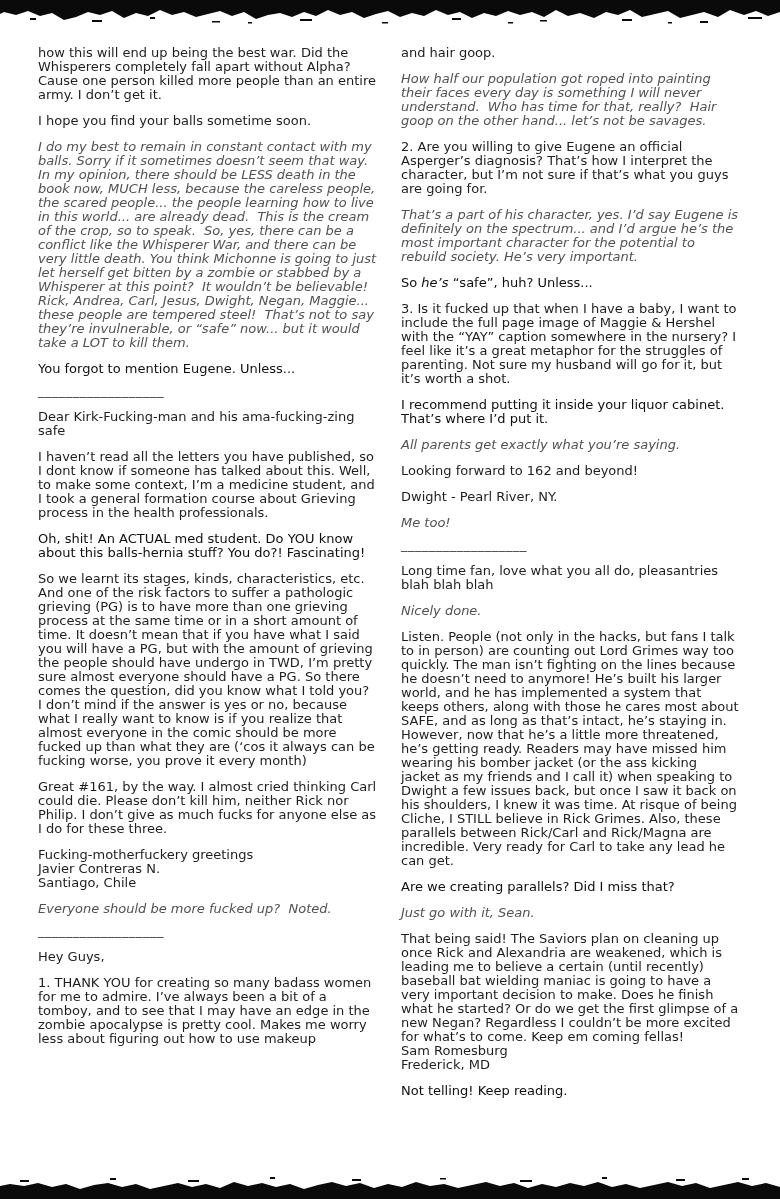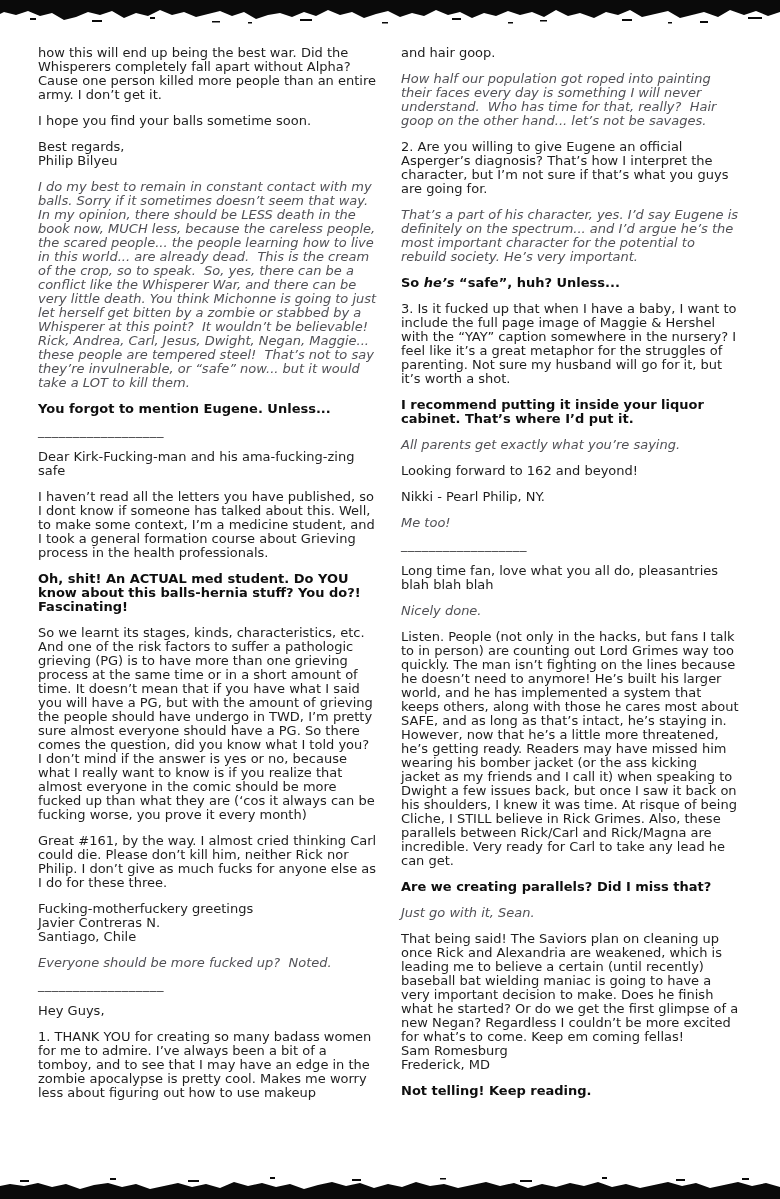--- a/index.html
+++ b/index.html
@@ -18,21 +18,21 @@
     position:absolute;top:46px;left:38px;width:702px;
     display:flex;gap:24px;align-items:flex-start;
   }
   .col{width:339px;}
   .blk{
     margin:0 0 12px 0;
     font-size:13px;line-height:14px;color:var(--ink);
     white-space:pre-wrap;word-spacing:0;
   }
   .blk.reply{color:var(--reply);font-weight:normal;font-style:italic;}
-  .blk.reply-bold{color:var(--bold-ink);font-weight:bold;}
+  .blk.reply-bold{color:var(--bold-ink);font-weight:normal;}
   .blk.reply-bold .seg-italic{font-style:italic;}
   .blk.divider{color:#3c3c3e;font-weight:normal;letter-spacing:0.5px;margin-top:-4px;}
 </style>
 </head>
 <body>
 
 <div class="page">
 
   <div class="border-top">
     <svg viewBox="0 0 780 26" preserveAspectRatio="none">
@@ -53,22 +53,20 @@
         <rect x="508" y="22" width="5" height="1.5"></rect>
           <rect x="668" y="22" width="4" height="1.5"></rect>
       </g>
     </svg>
   </div>
 
   <main class="columns">
     <section class="col">
         <p class="blk normal">how this will end up being the best war. Did the Whisperers completely fall apart without Alpha? Cause one person killed more people than an entire army. I don’t get it.</p>
         <p class="blk normal">I hope you find your balls sometime soon.</p>
-        <p class="blk normal">Best regards,
-Philip Bilyeu</p>
         <p class="blk reply">I do my best to remain in constant contact with my balls. Sorry if it sometimes doesn’t seem that way.  In my opinion, there should be LESS death in the book now, MUCH less, because the careless people, the scared people... the people learning how to live in this world... are already dead.  This is the cream of the crop, so to speak.  So, yes, there can be a conflict like the Whisperer War, and there can be very little death. You think Michonne is going to just let herself get bitten by a zombie or stabbed by a Whisperer at this point?  It wouldn’t be believable!  Rick, Andrea, Carl, Jesus, Dwight, Negan, Maggie... these people are tempered steel!  That’s not to say they’re invulnerable, or “safe” now... but it would take a LOT to kill them.</p>
         <p class="blk reply-bold">You forgot to mention Eugene. Unless...</p>
         <p class="blk divider">__________________</p>
         <p class="blk normal">Dear Kirk-Fucking-man and his ama-fucking-zing safe</p>
         <p class="blk normal">I haven’t read all the letters you have published, so I dont know if someone has talked about this. Well, to make some context, I’m a medicine student, and I took a general formation course about Grieving process in the health professionals.</p>
         <p class="blk reply-bold">Oh, shit! An ACTUAL med student. Do YOU know about this balls-hernia stuff? You do?! Fascinating!</p>
         <p class="blk normal">So we learnt its stages, kinds, characteristics, etc. And one of the risk factors to suffer a pathologic grieving (PG) is to have more than one grieving process at the same time or in a short amount of time. It doesn’t mean that if you have what I said you will have a PG, but with the amount of grieving the people should have undergo in TWD, I’m pretty sure almost everyone should have a PG. So there comes the question, did you know what I told you? I don’t mind if the answer is yes or no, because what I really want to know is if you realize that almost everyone in the comic should be more fucked up than what they are (‘cos it always can be fucking worse, you prove it every month)</p>
         <p class="blk normal">Great #161, by the way. I almost cried thinking Carl could die. Please don’t kill him, neither Rick nor Philip. I don’t give as much fucks for anyone else as I do for these three.</p>
         <p class="blk normal">Fucking-motherfuckery greetings
 Javier Contreras N.
@@ -81,21 +79,21 @@
     <section class="col">
         <p class="blk normal">and hair goop.</p>
         <p class="blk reply">How half our population got roped into painting their faces every day is something I will never understand.  Who has time for that, really?  Hair goop on the other hand... let’s not be savages.</p>
         <p class="blk normal">2. Are you willing to give Eugene an official Asperger’s diagnosis? That’s how I interpret the character, but I’m not sure if that’s what you guys are going for.</p>
         <p class="blk reply">That’s a part of his character, yes. I’d say Eugene is definitely on the spectrum... and I’d argue he’s the most important character for the potential to rebuild society. He’s very important.</p>
         <p class="blk reply-bold"><span>So </span><span class="seg-italic">he’s</span><span> “safe”, huh? Unless...</span></p>
         <p class="blk normal">3. Is it fucked up that when I have a baby, I want to include the full page image of Maggie &amp; Hershel with the “YAY” caption somewhere in the nursery? I feel like it’s a great metaphor for the struggles of parenting. Not sure my husband will go for it, but it’s worth a shot.</p>
         <p class="blk reply-bold">I recommend putting it inside your liquor cabinet. That’s where I’d put it.</p>
         <p class="blk reply">All parents get exactly what you’re saying.</p>
         <p class="blk normal">Looking forward to 162 and beyond!</p>
-        <p class="blk normal">Nikki - Pearl Philip, NY.</p>
+        <p class="blk normal">Dwight - Pearl River, NY.</p>
         <p class="blk reply">Me too!</p>
         <p class="blk divider">__________________</p>
         <p class="blk normal">Long time fan, love what you all do, pleasantries blah blah blah</p>
         <p class="blk reply">Nicely done.</p>
         <p class="blk normal">Listen. People (not only in the hacks, but fans I talk to in person) are counting out Lord Grimes way too quickly. The man isn’t fighting on the lines because he doesn’t need to anymore! He’s built his larger world, and he has implemented a system that keeps others, along with those he cares most about SAFE, and as long as that’s intact, he’s staying in. However, now that he’s a little more threatened, he’s getting ready. Readers may have missed him wearing his bomber jacket (or the ass kicking jacket as my friends and I call it) when speaking to Dwight a few issues back, but once I saw it back on his shoulders, I knew it was time. At risque of being Cliche, I STILL believe in Rick Grimes. Also, these parallels between Rick/Carl and Rick/Magna are incredible. Very ready for Carl to take any lead he can get.</p>
         <p class="blk reply-bold">Are we creating parallels? Did I miss that?</p>
         <p class="blk reply">Just go with it, Sean.</p>
         <p class="blk normal">That being said! The Saviors plan on cleaning up once Rick and Alexandria are weakened, which is leading me to believe a certain (until recently) baseball bat wielding maniac is going to have a very important decision to make. Does he finish what he started? Or do we get the first glimpse of a new Negan? Regardless I couldn’t be more excited for what’s to come. Keep em coming fellas!
 Sam Romesburg
 Frederick, MD</p>

